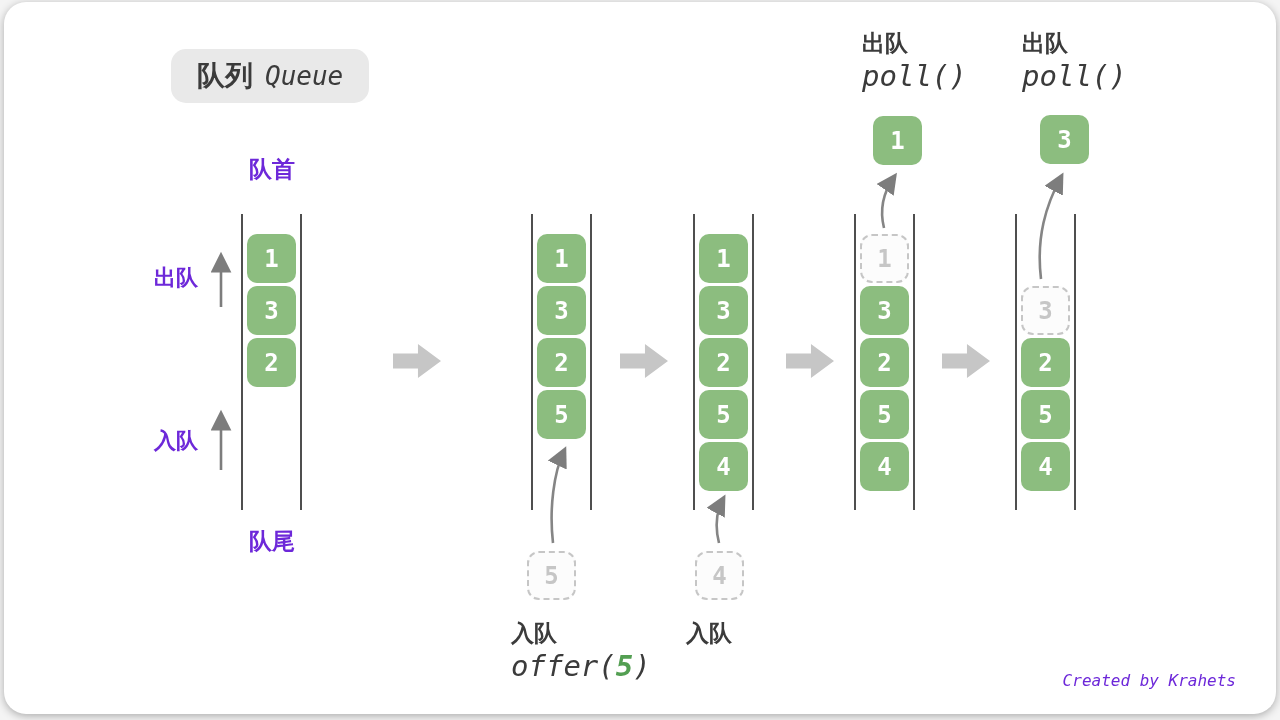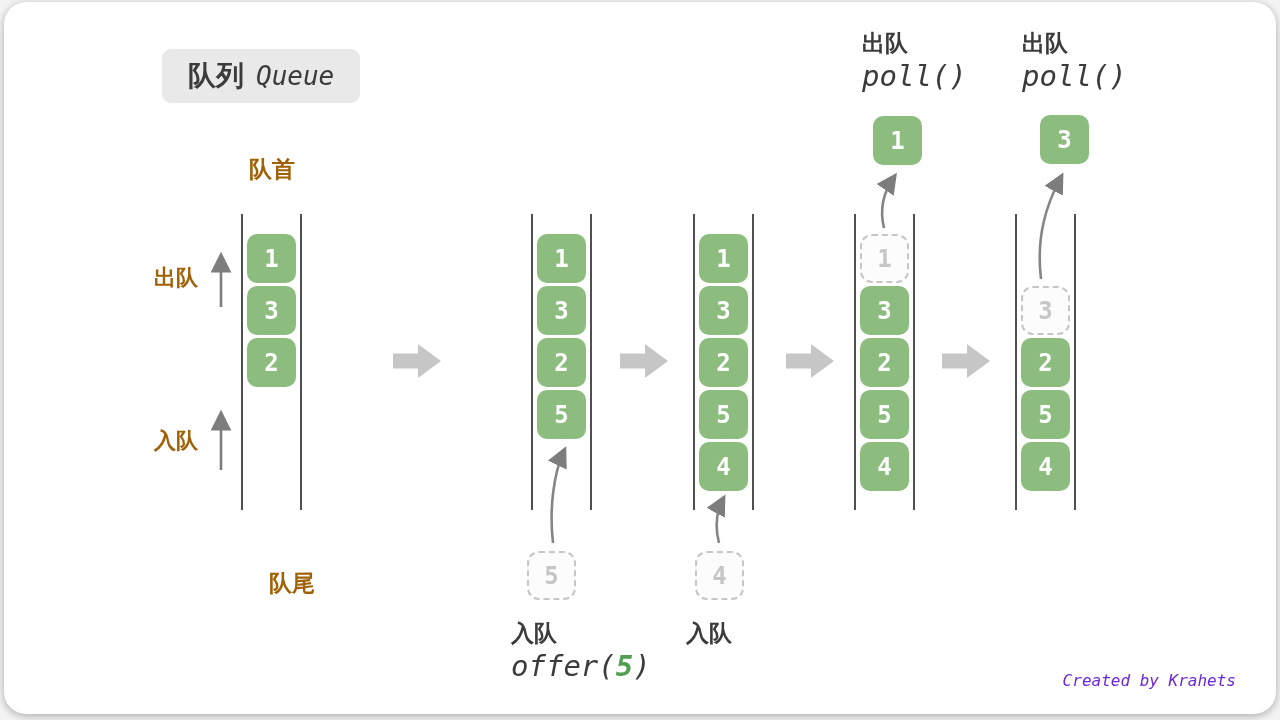--- a/index.html
+++ b/index.html
@@ -13,35 +13,35 @@
     position: absolute;
     left: 4px; top: 2px; right: 4px; bottom: 6px;
     background: #ffffff;
     border-radius: 22px;
     box-shadow: 0 2px 9px rgba(0,0,0,0.30);
   }
 
   
   .badge {
     position: absolute;
-    left: 158px; top: 47px;
+    left: 167px; top: 47px;
     height: 54px;
     padding: 0 26px;
     background: #e9e9e9;
-    border-radius: 9px;
+    border-radius: 15px;
     display: flex; align-items: center; gap: 12px;
     color: #3b3b3b;
   }
   .badge .zh { font-size: 28px; font-weight: bold; }
   .badge .en { font-size: 26px; font-family: "DejaVu Sans Mono", monospace; font-style: italic; }
 
   
   .cjk-label {
     position: absolute;
-    color: #a16207;
+    color: #6d28d9;
     font-size: 23px;
     font-weight: bold;
     white-space: nowrap;
   }
   .centered60 { width: 60px; text-align: center; }
 
   
   .walls {
     position: absolute;
     top: 212px; height: 296px;
@@ -113,21 +113,21 @@
     <path d="M880,226 C875,206 881,188 890,175" stroke="#858585" stroke-width="2.6" fill="none" marker-end="url(#ah)"></path>
     <path d="M1037,277 C1032,235 1042,203 1057,175" stroke="#858585" stroke-width="2.6" fill="none" marker-end="url(#ah)"></path>
   </svg>
 
   <div class="badge">
     <span class="zh">队列</span>
     <span class="en">Queue</span>
   </div>
 
   <div class="cjk-label centered60" style="left:238px; top:152px;">队首</div>
-  <div class="cjk-label centered60" style="left:238px; top:566px;margin-left:20px;">队尾</div>
+  <div class="cjk-label centered60" style="left:238px; top:524px;">队尾</div>
   <div class="cjk-label" style="left:150px; top:261px; font-size:22px;">出队</div>
   <div class="cjk-label" style="left:150px; top:424px; font-size:22px;">入队</div>
 
   <div class="walls" style="left:237px;"></div>
   <div class="walls" style="left:527px;"></div>
   <div class="walls" style="left:689px;"></div>
   <div class="walls" style="left:850px;"></div>
   <div class="walls" style="left:1011px;"></div>
 
   <div class="flow-arrow" style="left:389px;"></div>

